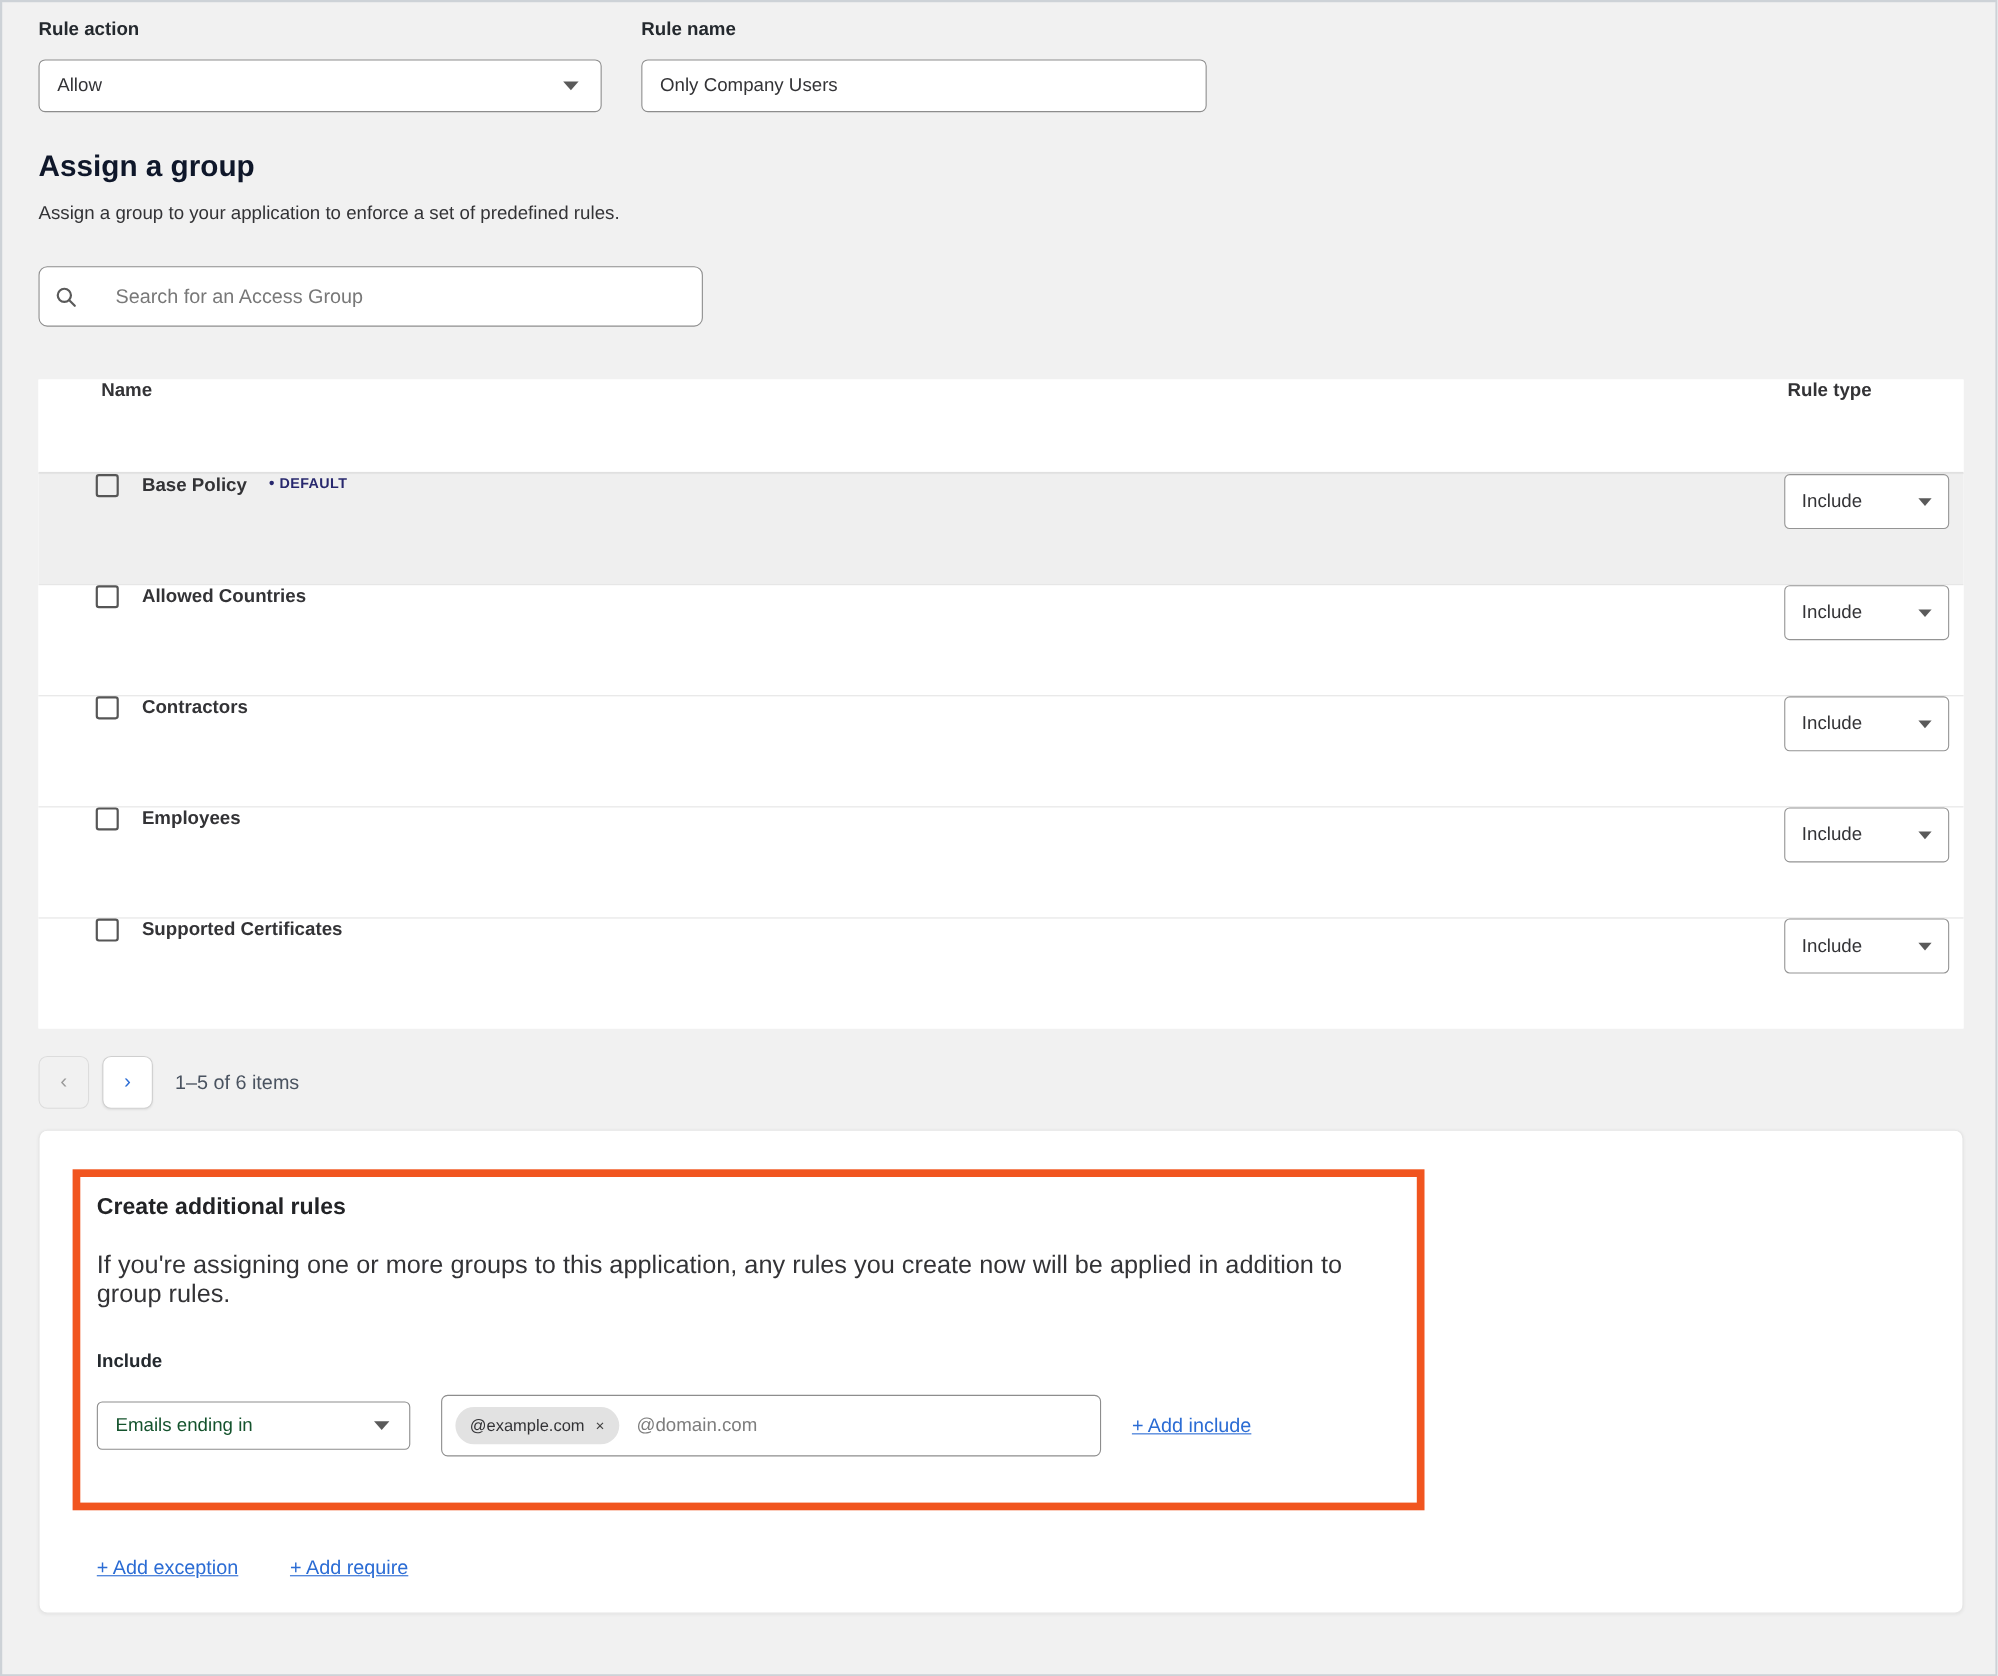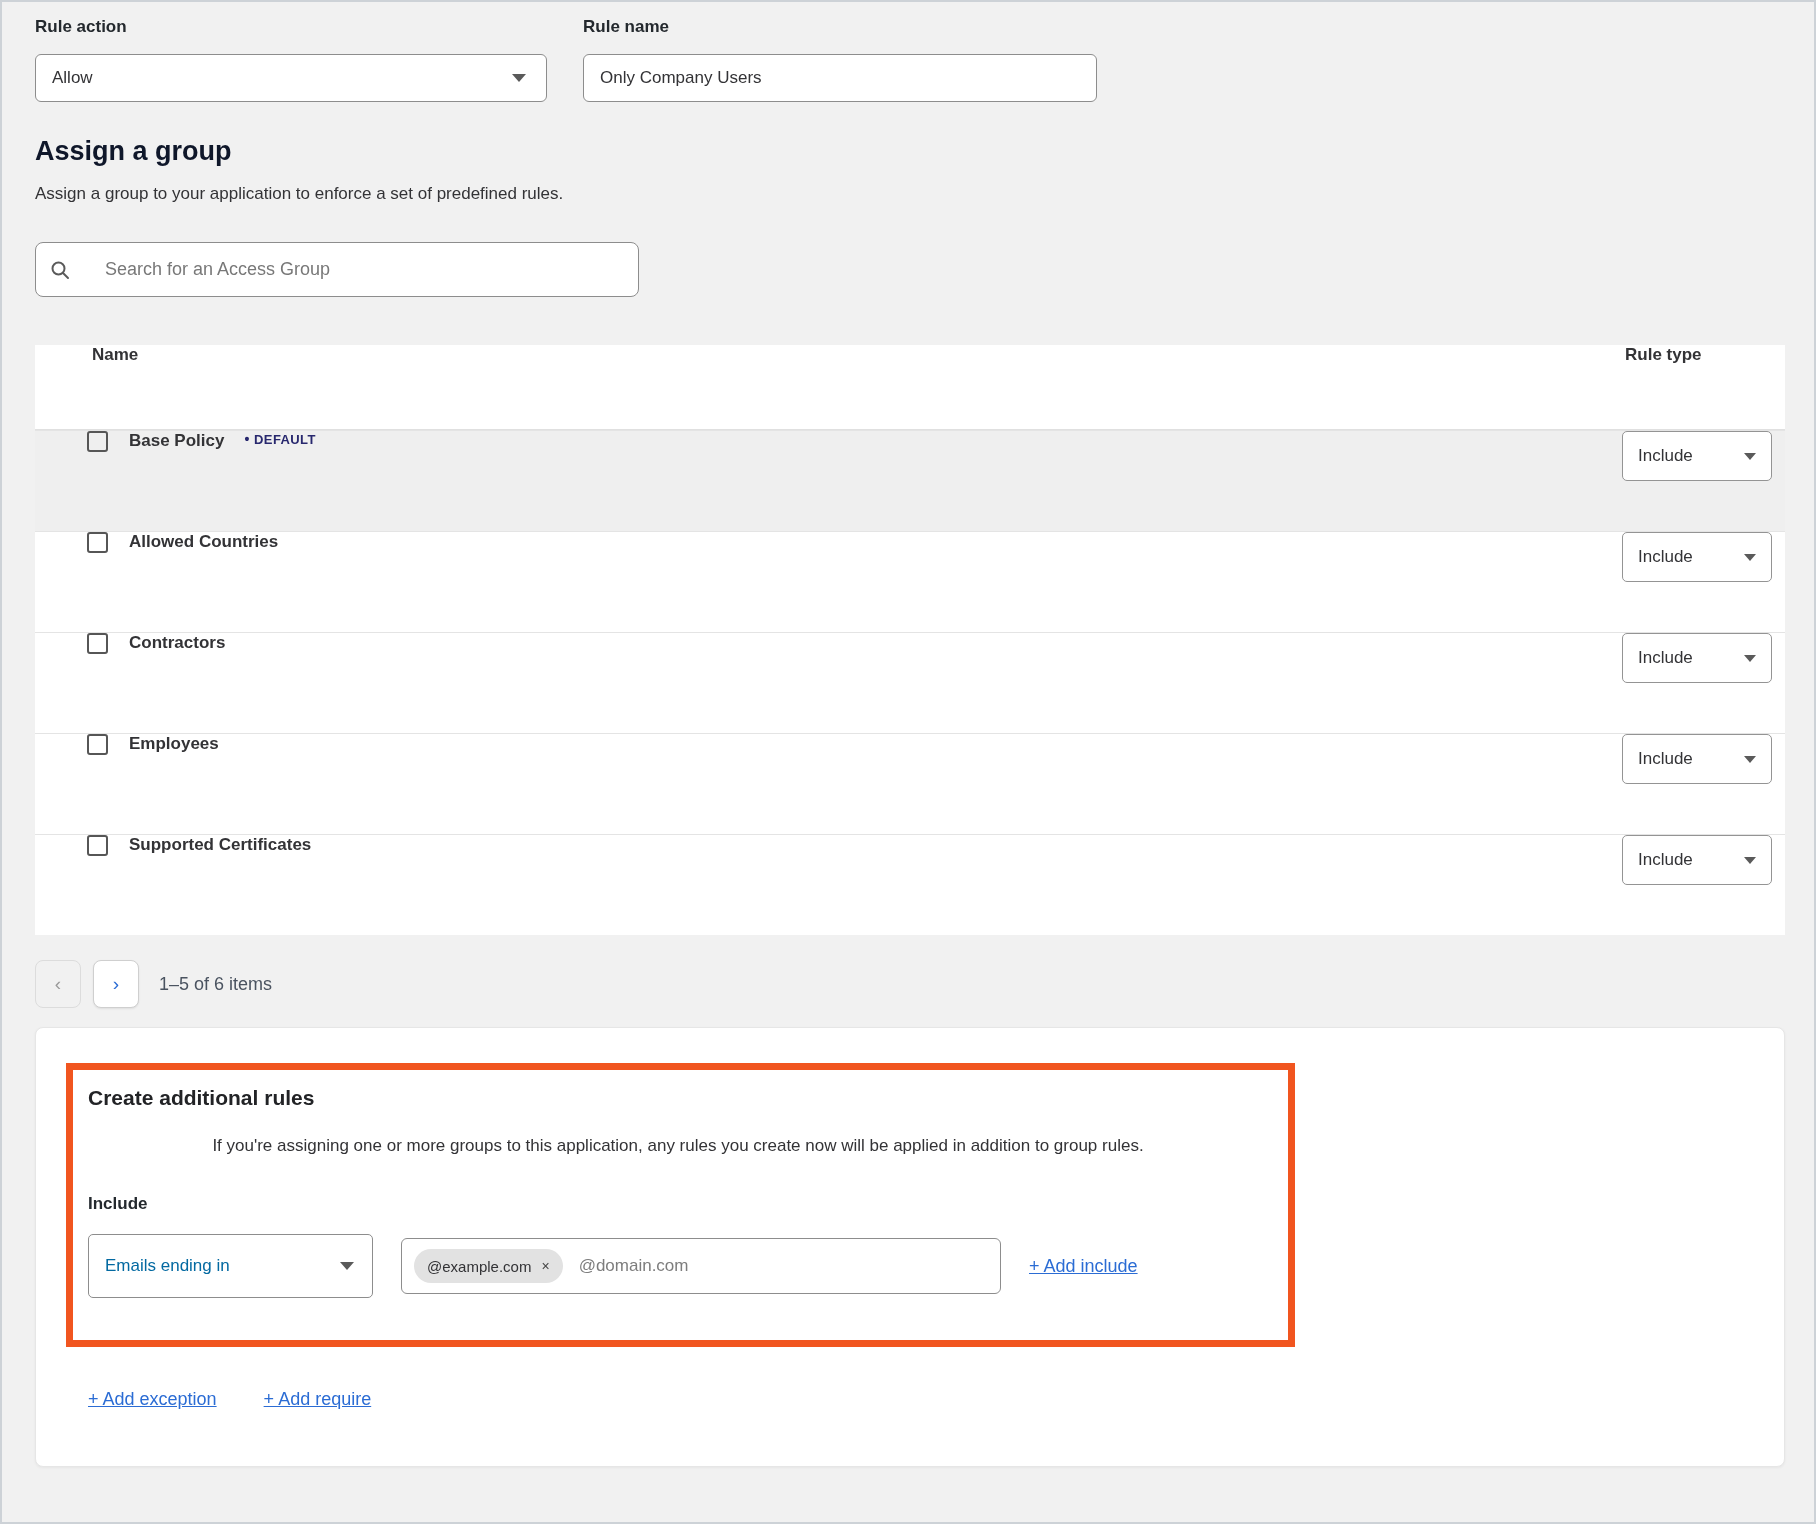--- a/index.html
+++ b/index.html
@@ -112,28 +112,28 @@
     background:#fff; border:1px solid #e6e6e6; border-radius:8px;
     box-shadow:0 1px 3px rgba(0,0,0,0.05);
   }
   .highlight-box {
     margin:35px 0 0 30px; width:1229px;
     border:7px solid #f1551f;
     padding:16px 20px 42px 15px;
     background:#fff;
   }
   .hb-title { font-size:21px; font-weight:bold; color:#222326; }
-  .hb-desc { font-size:17px; color:#333336; margin-top:26px;text-align:center; }
+  .hb-desc { font-size:23px; color:#333336; margin-top:26px; }
   .hb-include-label { font-size:17px; font-weight:bold; color:#24292e; margin-top:38px; }
   .hb-controls { margin-top:20px; display:flex; align-items:center; }
   .rule-select {
-    width:285px; height:64px;
+    width:285px; height:44px;
     border:1px solid #8d8d8d; border-radius:5px;
     background:#fff; display:flex; align-items:center; justify-content:space-between;
-    padding:0 18px 0 16px; font-size:17px; color:#0369a1; cursor:pointer;
+    padding:0 18px 0 16px; font-size:17px; color:#14532d; cursor:pointer;
   }
   .email-input {
     margin-left:28px; width:600px; height:56px;
     border:1px solid #8d8d8d; border-radius:6px;
     background:#fff; display:flex; align-items:center;
     padding:0 12px; gap:16px;
   }
   .chip {
     height:34px; border-radius:17px; background:#e2e2e2;
     display:flex; align-items:center; padding:0 13px; gap:10px; flex:none;

